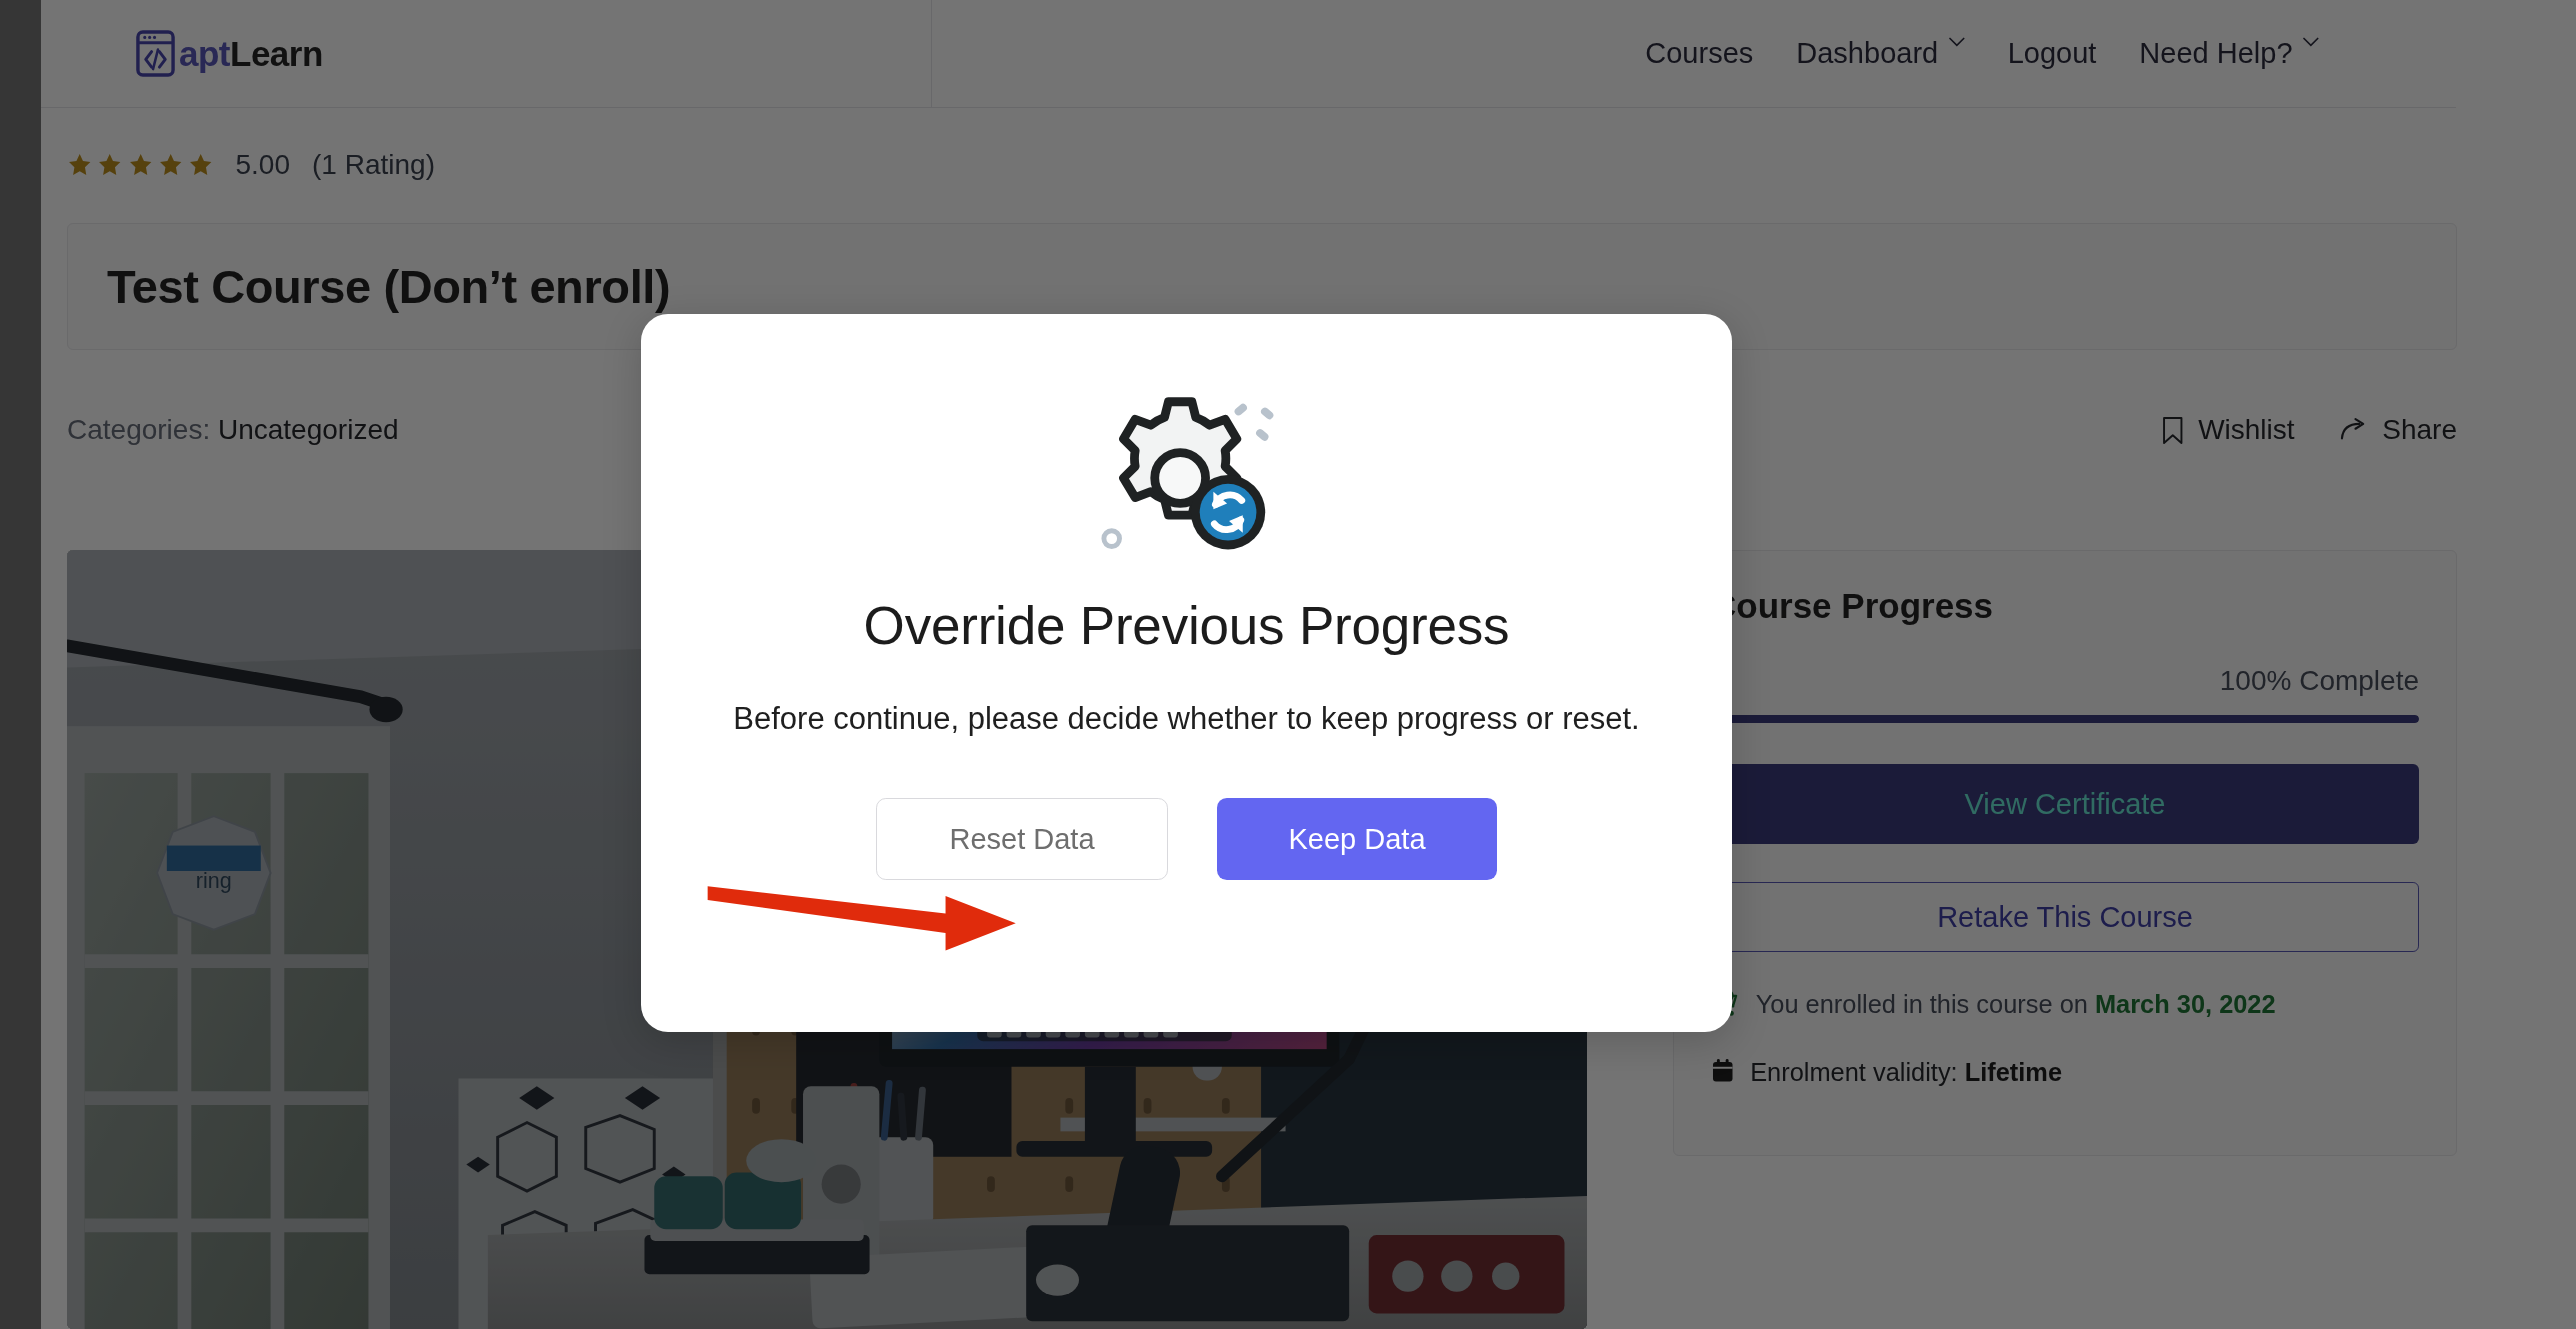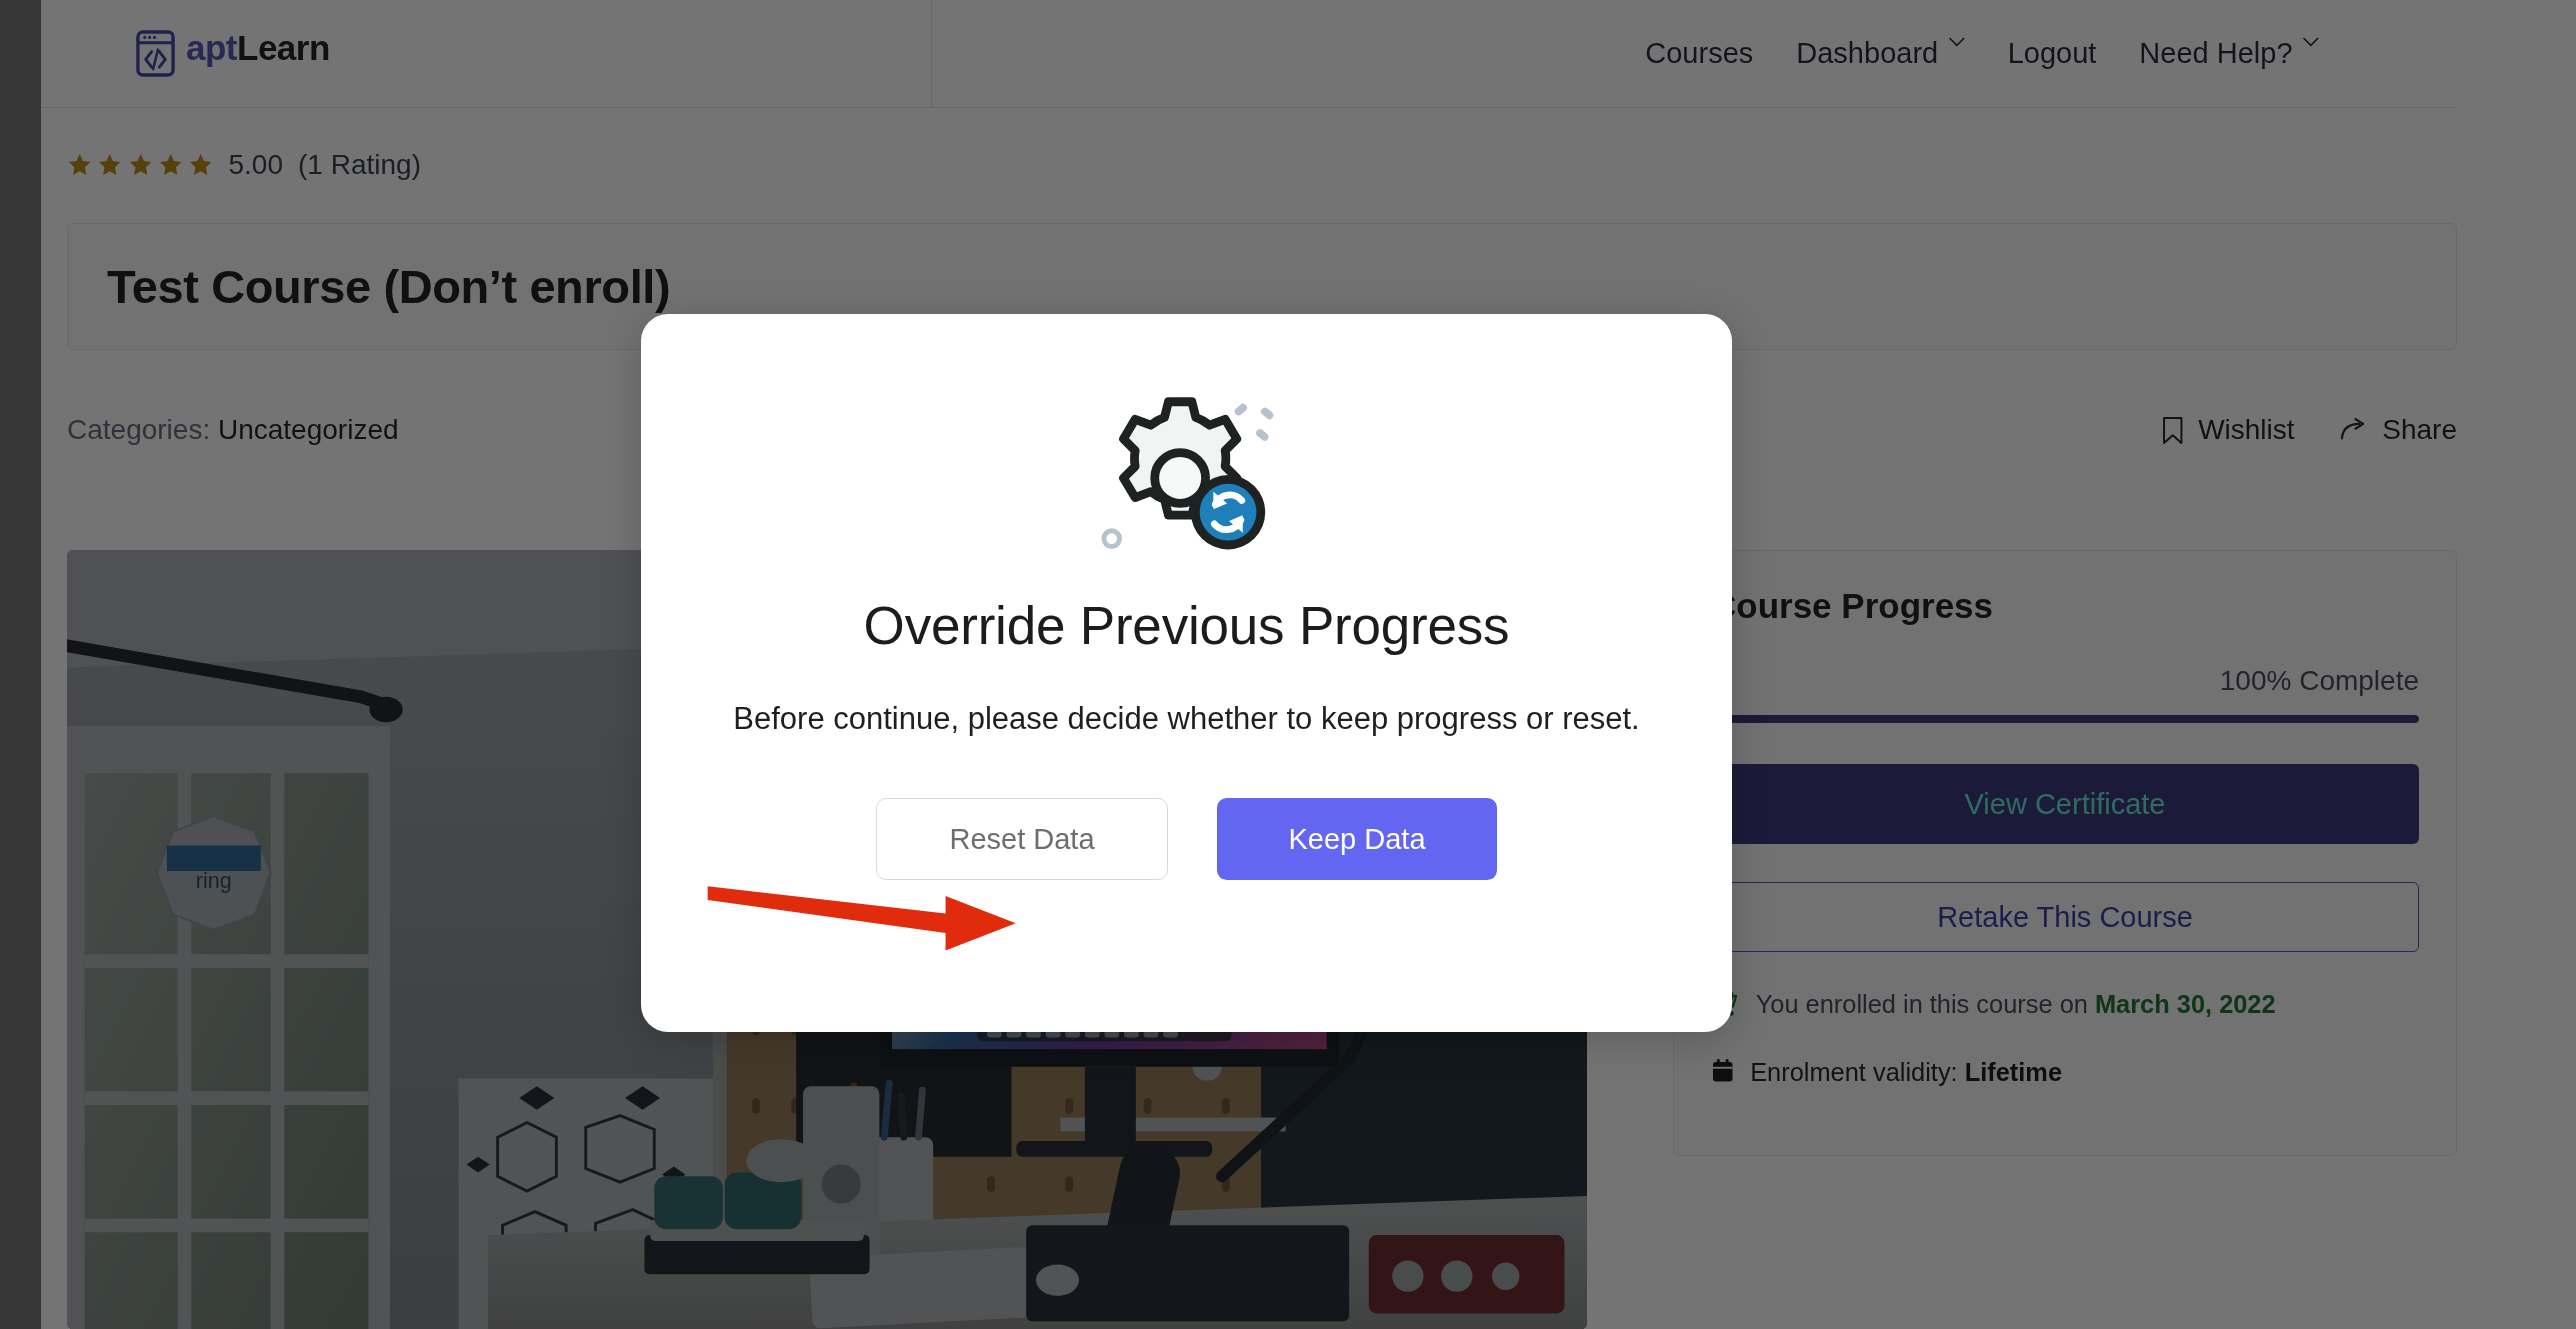--- a/index.html
+++ b/index.html
@@ -31,21 +31,21 @@
     background: #ffffff;
     border-bottom: 1px solid #e3e3e6;
     display: flex; align-items: center;
   }
   .brand-block {
     width: 891px; height: 108px;
     border-right: 1px solid #e3e3e6;
     display: flex; align-items: center;
     padding-left: 94px;
   }
-  .brand-logo { display: flex; gap: 10px; }
+  .brand-logo { display: flex; align-items: center; gap: 3px; }
   .logo-mark { width: 41px; height: 47px; display:block; }
   .brand-text {
     font-size: 35px; font-weight: 700; letter-spacing: -0.5px;
     line-height: 1;
   }
   .brand-apt { color: #4c4bb5; }
   .brand-learn { color: #141414; }
 
   .main-nav {
     flex: 1; display: flex; align-items: center; justify-content: flex-end;
@@ -54,21 +54,21 @@
   .nav-item {
     font-size: 29px; color: #1b1b2f; font-weight: 400;
     display: flex; align-items: flex-start; gap: 10.8px;
     cursor: pointer; white-space: nowrap;
   }
   .caret { display:inline-block; width: 15.7px; height: 9.8px; }
 
   
   .rating-row {
     position: absolute; left: 67px; top: 149px;
-    display: flex; align-items: center; gap: 15px;
+    display: flex; align-items: center; gap: 22px;
   }
   .stars { display: flex; gap: 4.9px; }
   .star { width: 25.4px; height: 25.4px; display: block; }
   .rating-value { font-size: 28px; color: #2b3342; }
   .rating-count { font-size: 28px; color: #2b3342; }
 
   
   .title-card {
     position: absolute; left: 67px; top: 223px;
     width: 2390px; height: 127px;

